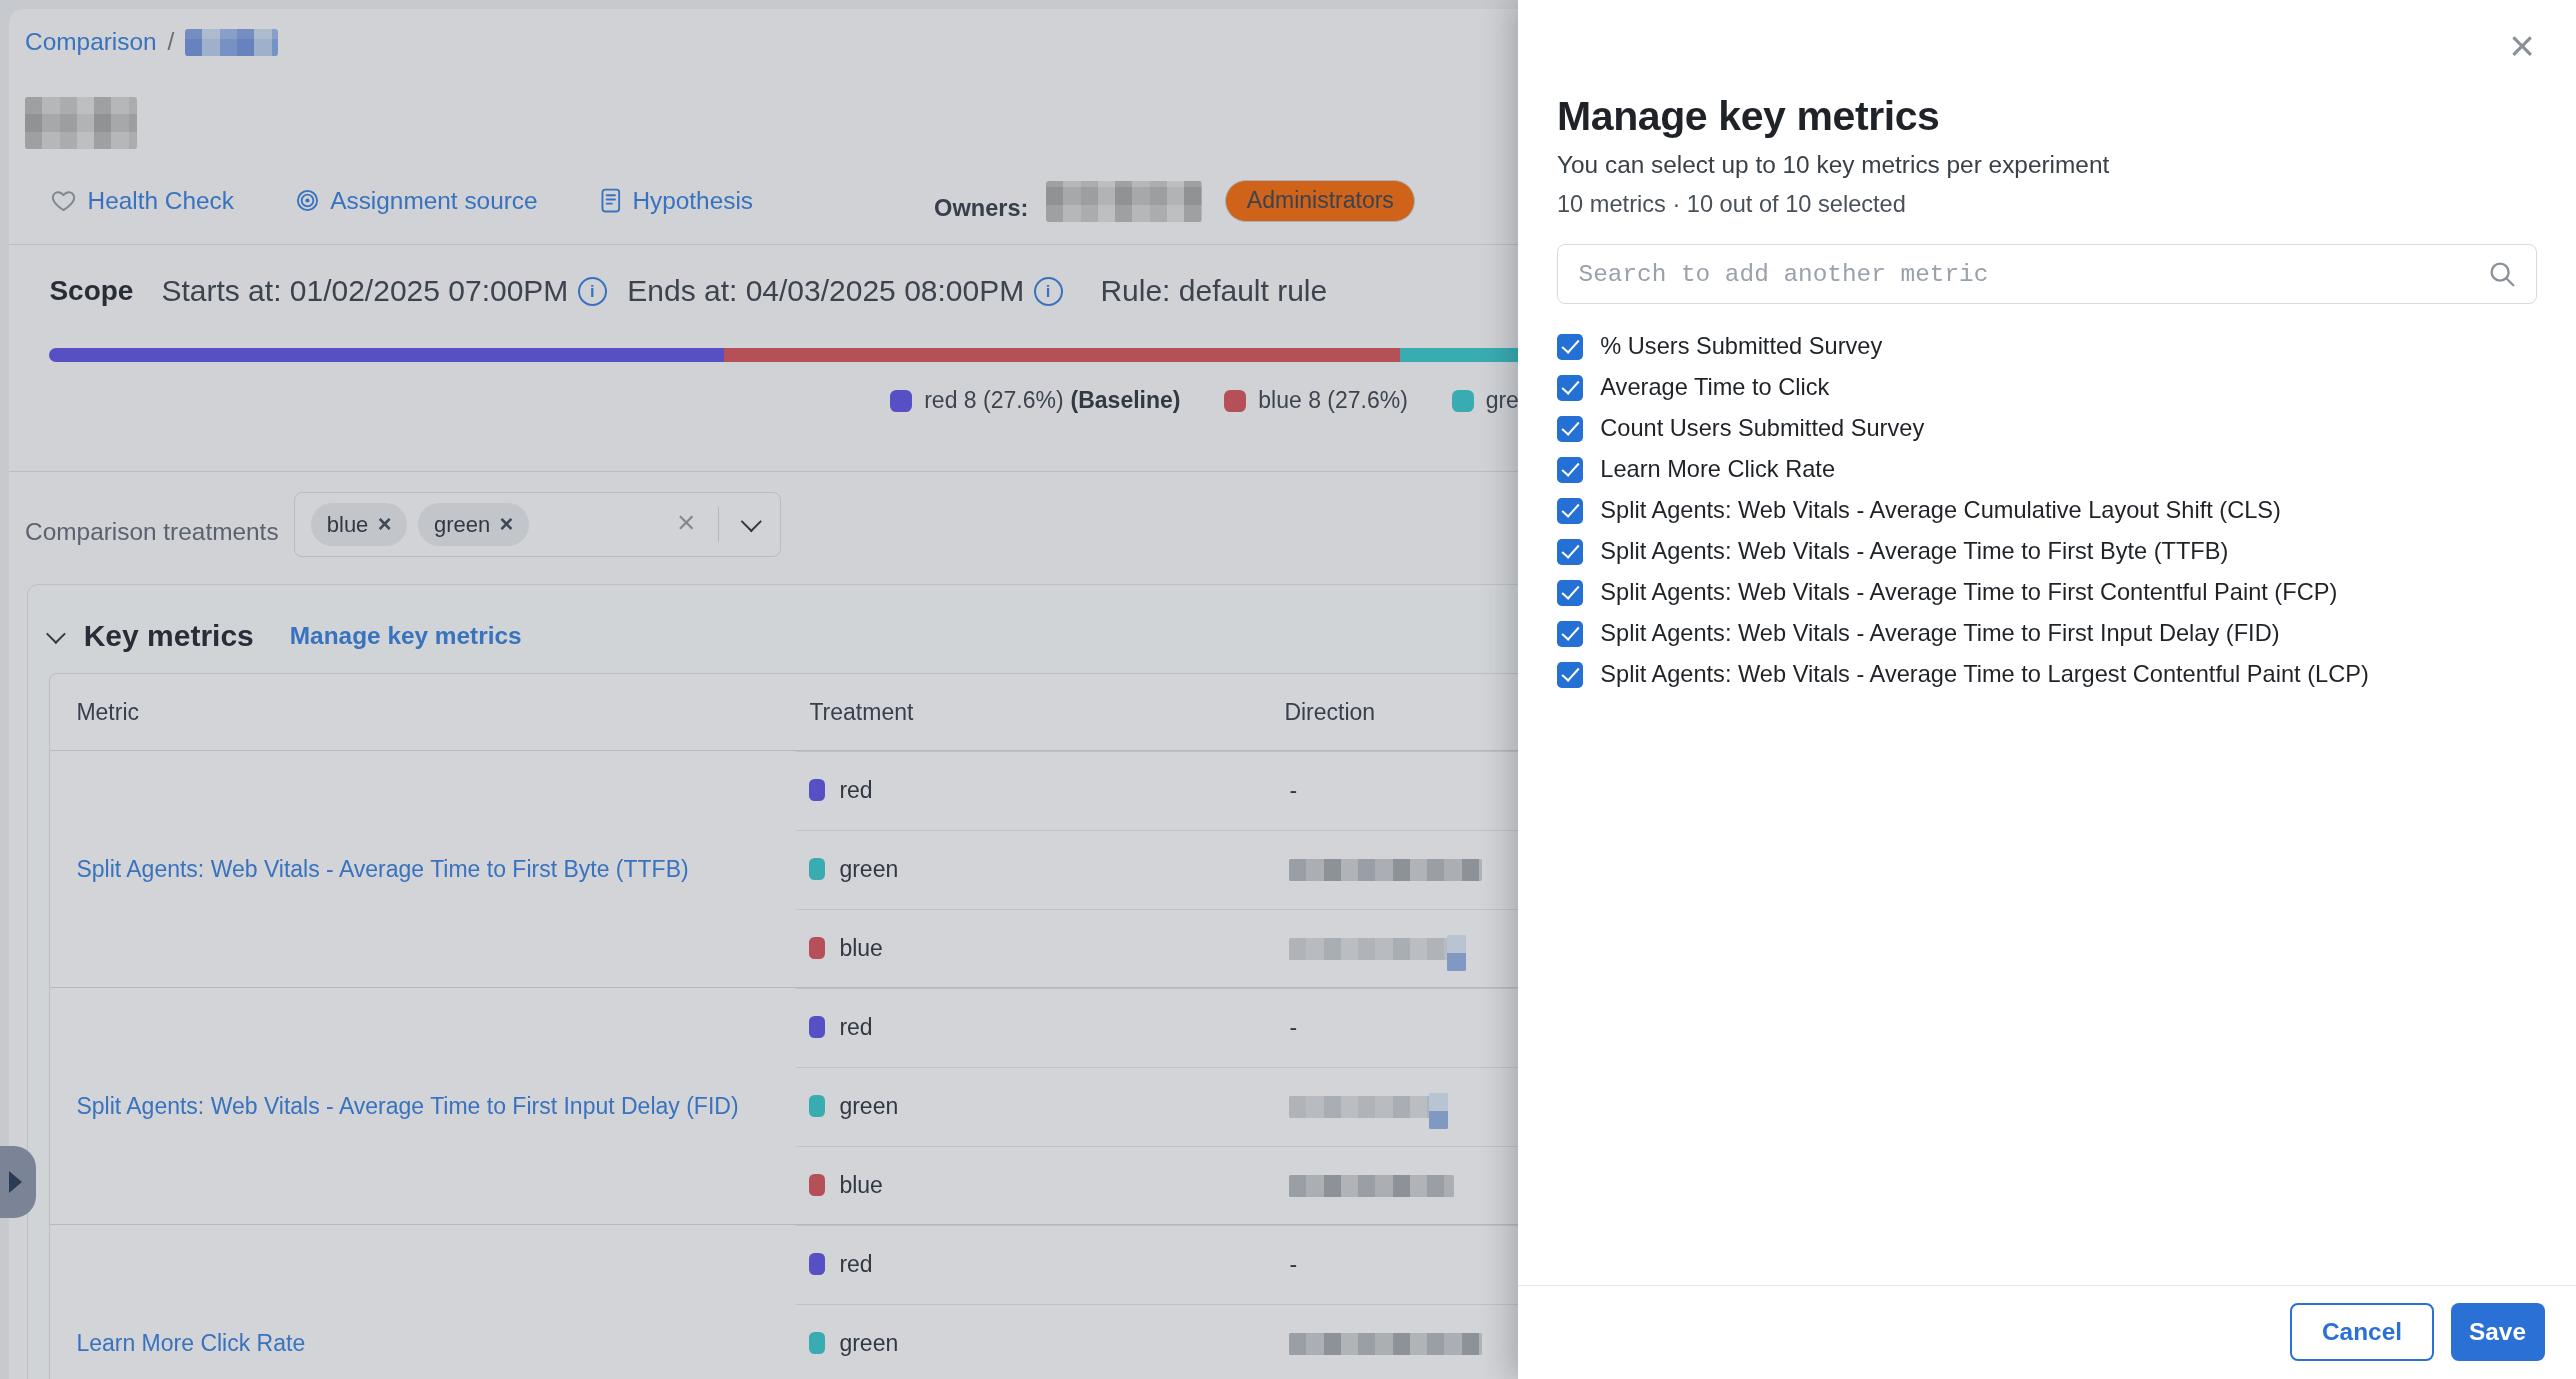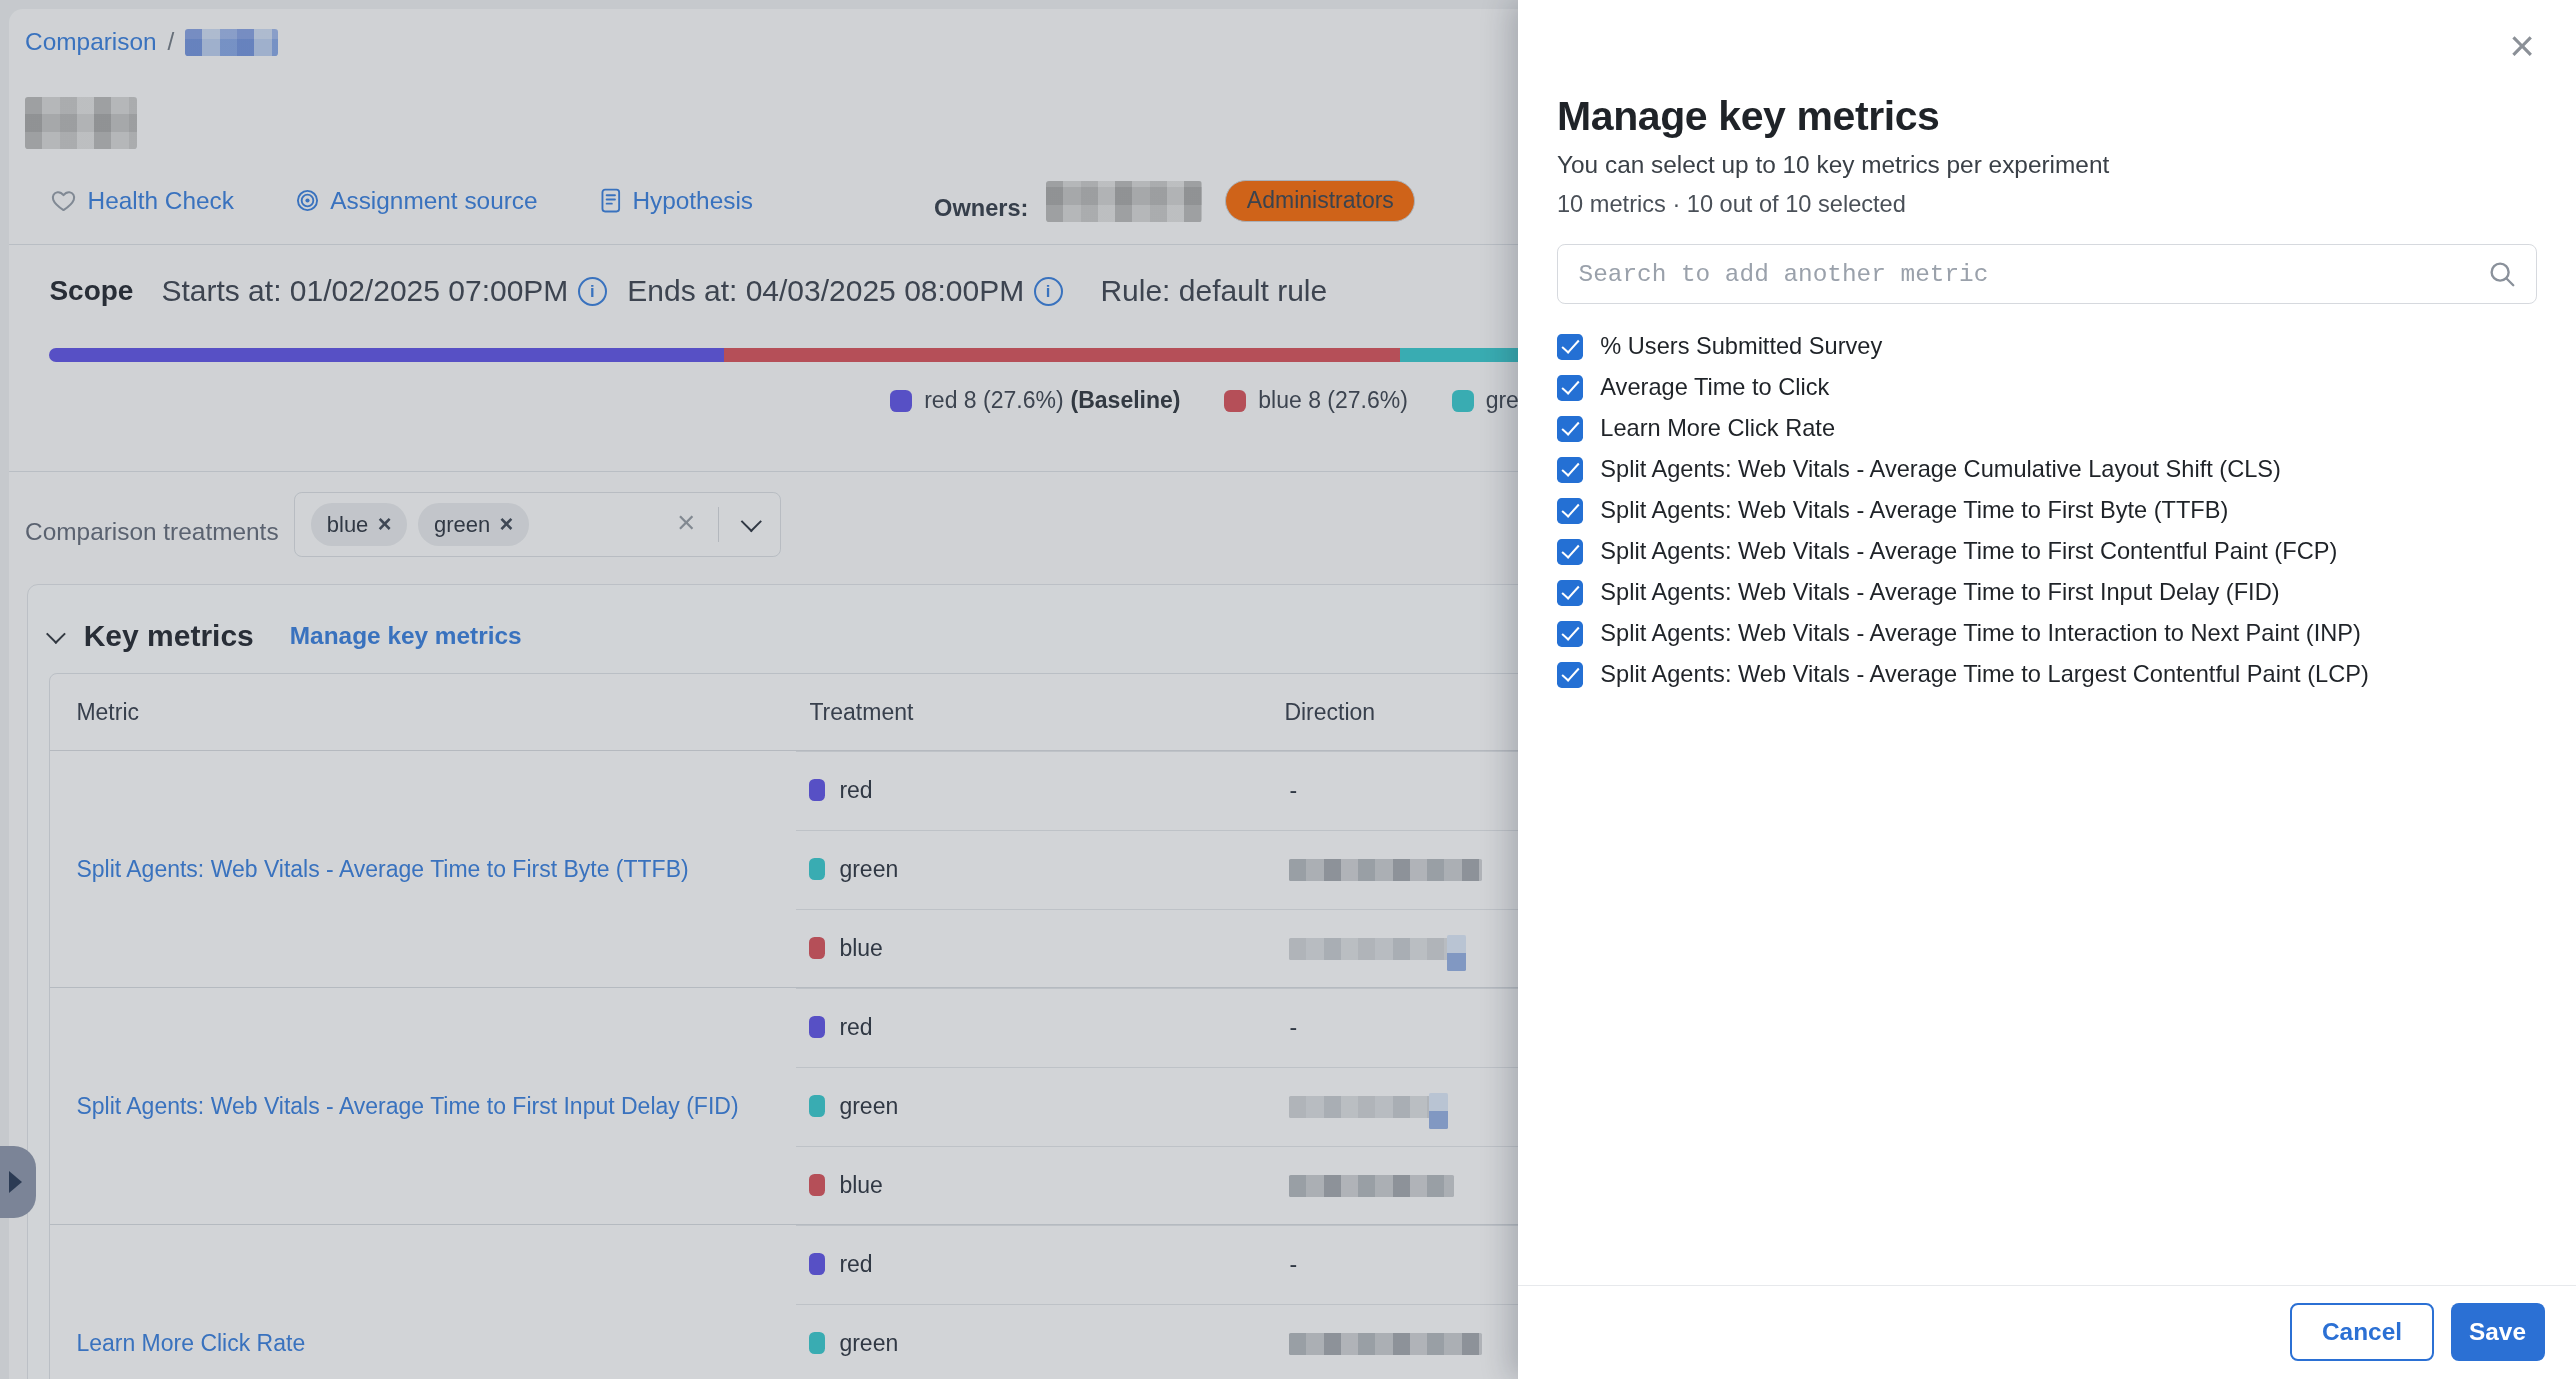--- a/index.html
+++ b/index.html
@@ -366,20 +366,24 @@
       <div class="metric-item">
         <span class="cb"></span>
         <span class="metric-item-label">% Users Submitted Survey</span>
       </div>
 
       <div class="metric-item">
         <span class="cb"></span>
         <span class="metric-item-label">Average Time to Click</span>
       </div>
 
+      <div class="metric-item">
+        <span class="cb"></span>
+        <span class="metric-item-label">Count Users Submitted Survey</span>
+      </div>
 
       <div class="metric-item">
         <span class="cb"></span>
         <span class="metric-item-label">Learn More Click Rate</span>
       </div>
 
       <div class="metric-item">
         <span class="cb"></span>
         <span class="metric-item-label">Split Agents: Web Vitals - Average Cumulative Layout Shift (CLS)</span>
       </div>
@@ -392,24 +396,20 @@
       <div class="metric-item">
         <span class="cb"></span>
         <span class="metric-item-label">Split Agents: Web Vitals - Average Time to First Contentful Paint (FCP)</span>
       </div>
 
       <div class="metric-item">
         <span class="cb"></span>
         <span class="metric-item-label">Split Agents: Web Vitals - Average Time to First Input Delay (FID)</span>
       </div>
 
-      <div class="metric-item">
-        <span class="cb"></span>
-        <span class="metric-item-label">Split Agents: Web Vitals - Average Time to Interaction to Next Paint (INP)</span>
-      </div>
 
       <div class="metric-item">
         <span class="cb"></span>
         <span class="metric-item-label">Split Agents: Web Vitals - Average Time to Largest Contentful Paint (LCP)</span>
       </div>
 
   </div>
 
   <div class="modal-footer">
     <button class="btn btn-cancel">Cancel</button>

